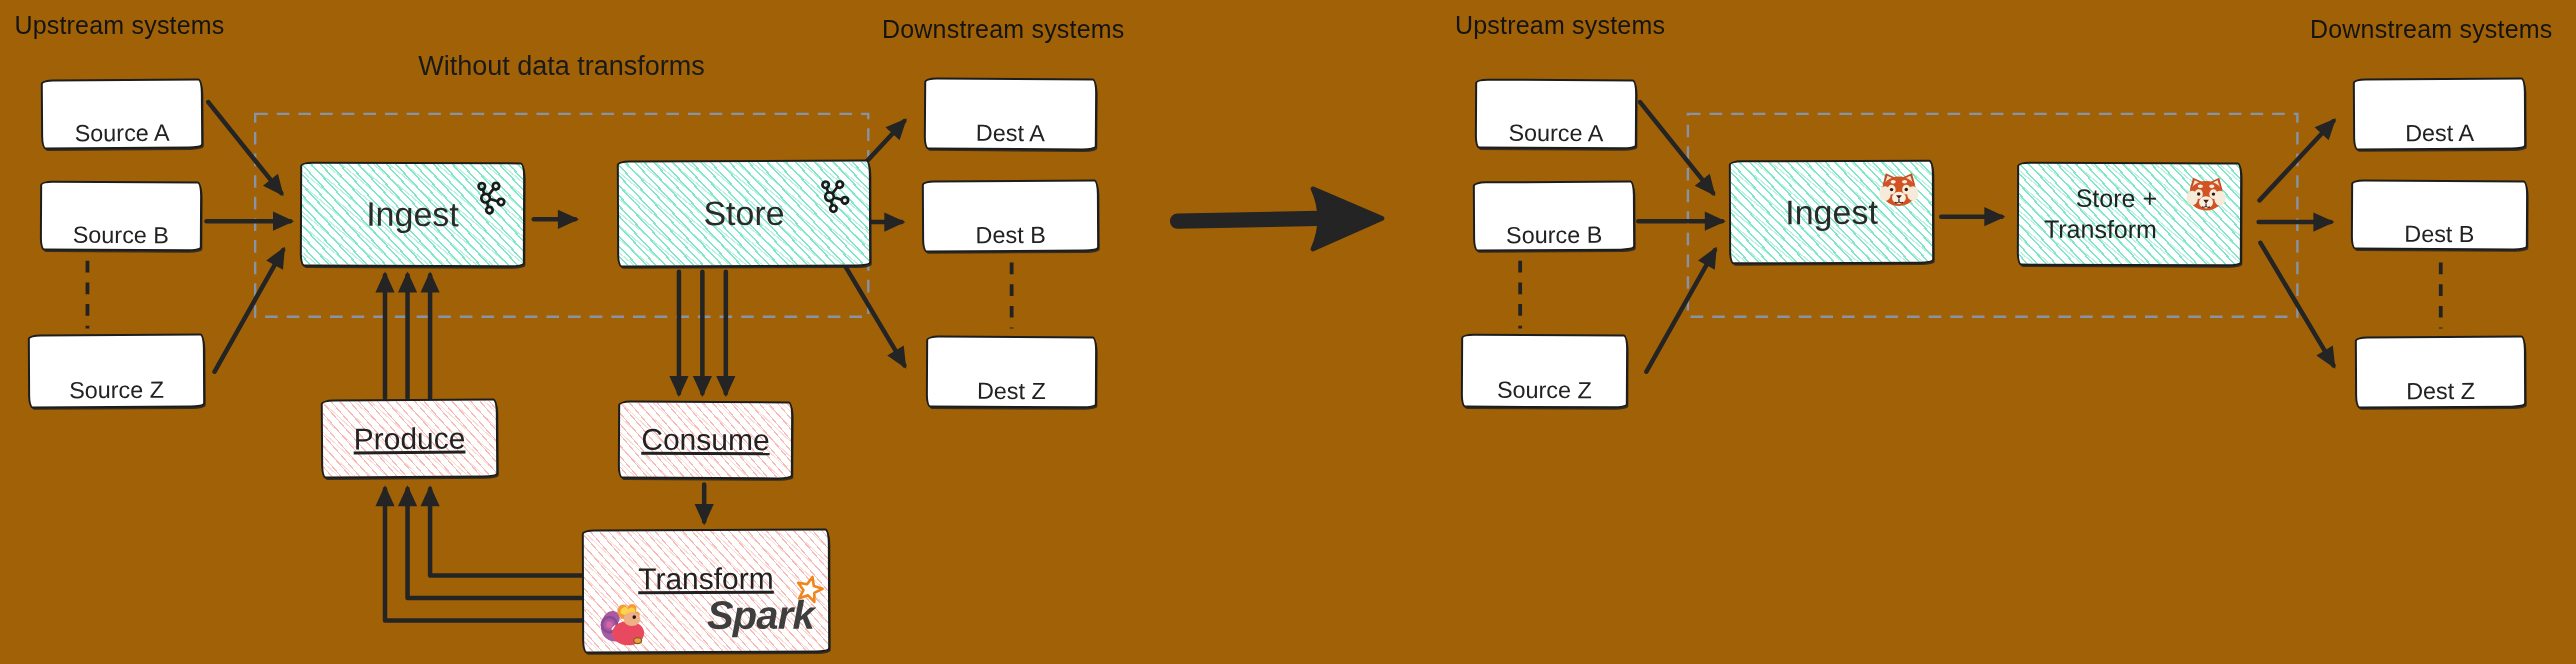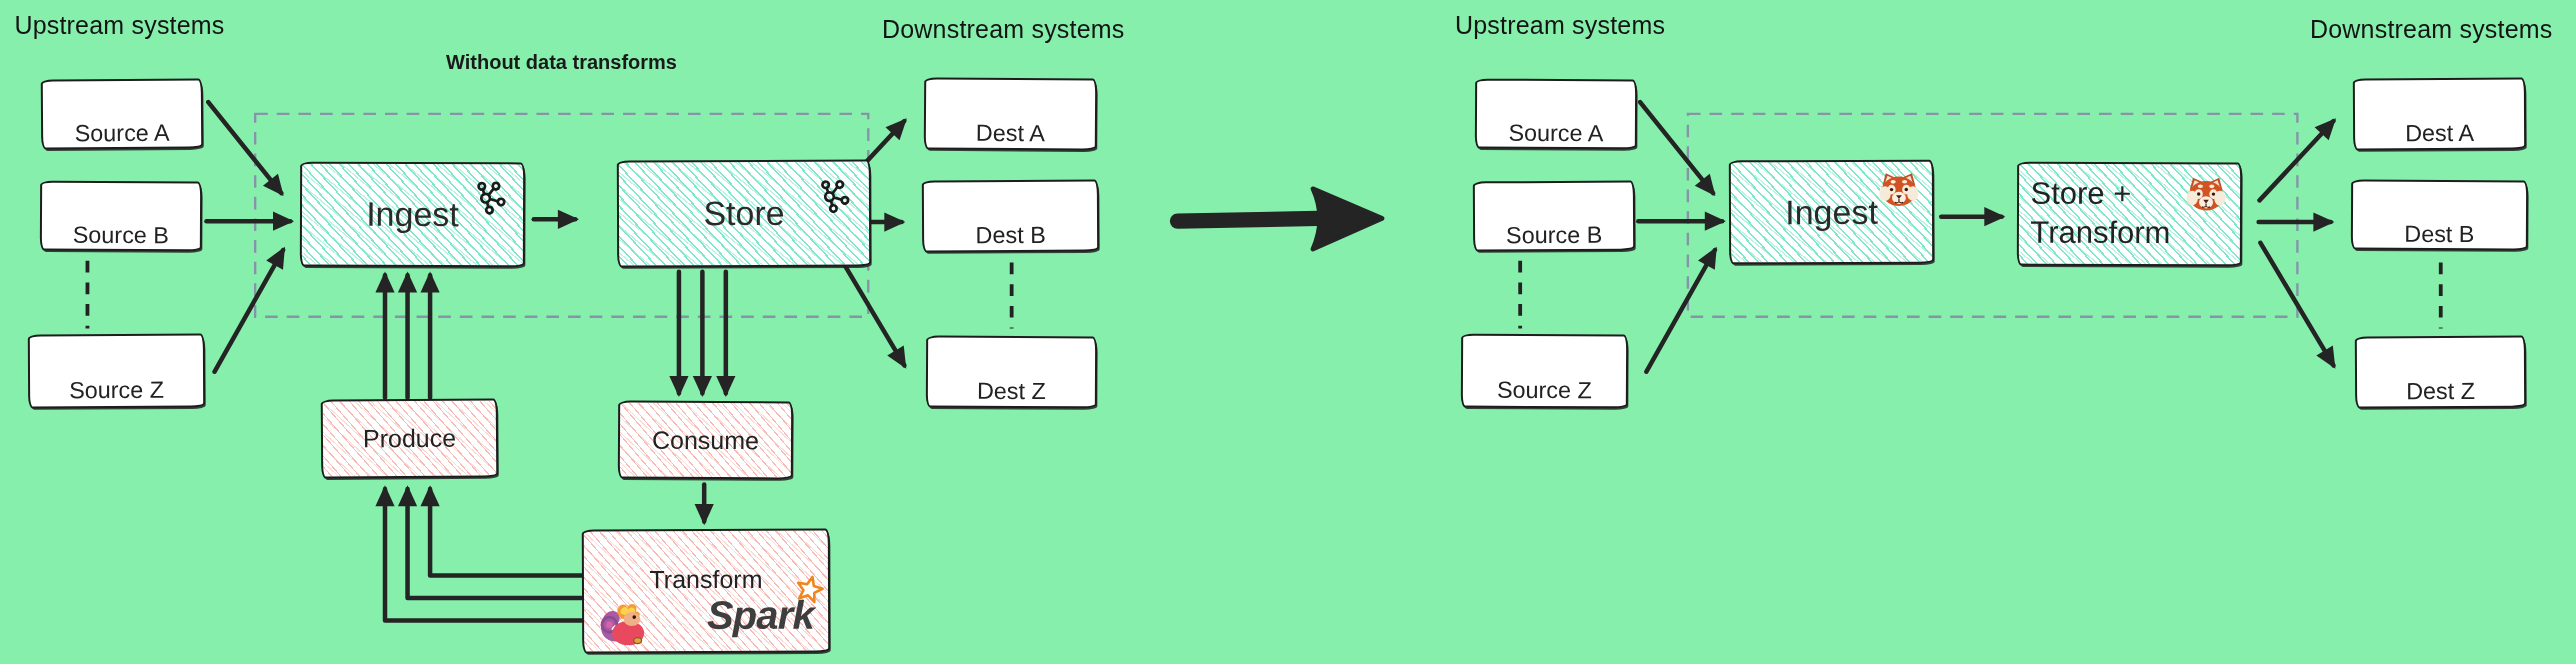--- a/index.html
+++ b/index.html
@@ -1,45 +1,45 @@
 <!DOCTYPE html>
 <html style="font-size:14.4px"><head>
 <meta charset="utf-8">
 <style>
   html,body{margin:0;padding:0;background:#fff;}
   #canvas{
-    position:relative;width:2576px;height:665px;background:#86efac;overflow:hidden;
+    position:relative;width:2576px;height:665px;background:#a16207;overflow:hidden;
     font-family:"Liberation Sans", sans-serif;color:#1d1d1d;
   }
   .abs{position:absolute;}
   .sys-label{font-size:25px;color:#141414;letter-spacing:0.2px;white-space:nowrap;}
-  .diagram-title{font-size:20px;color:#1a1a1a;text-align:center;white-space:nowrap;font-weight:bold;}
+  .diagram-title{font-size:27px;color:#1a1a1a;text-align:center;white-space:nowrap;}
   .box{
     position:absolute;border:2.7px solid #1d1d1d;background:#fff;box-sizing:border-box;
     display:flex;align-items:center;justify-content:center;
     border-radius:12.6px 4.5px 14.4px 4.5px / 4.5px 14.4px 4.5px 12.6px;
     box-shadow:1.4px 2.3px 0 -0.9px rgba(35,35,35,.85);
   }
   .box-label{font-size:23.4px;color:#222;margin-top:38px;}
   .big-label{font-size:34px;color:#2a2a2a;}
-  .mid-label{font-size:25px;color:#222;}
+  .mid-label{font-size:30px;color:#222;text-decoration:underline;}
   .teal{
     background:
       repeating-linear-gradient(47deg, rgba(0,0,0,0) 0 5.4px, rgba(121,231,197,.95) 5.4px 6.9px),
       repeating-linear-gradient(40deg, rgba(0,0,0,0) 0 9px, rgba(121,231,197,.5) 9px 10.3px),
       #fff;
   }
   .pink{
     background:
       repeating-linear-gradient(49deg, rgba(0,0,0,0) 0 5.9px, rgba(246,166,158,.75) 5.9px 7px),
       repeating-linear-gradient(43deg, rgba(0,0,0,0) 0 10px, rgba(246,166,158,.4) 10px 11px),
       #fff;
   }
   .corner-icon{position:absolute;pointer-events:none;}
-  .st-label{font-size:31px;line-height:1.25;text-align:left;color:#222;padding-right:58px;}
+  .st-label{font-size:25px;line-height:1.25;text-align:right;color:#222;padding-right:58px;}
   .spark{
     position:absolute;right:14.4px;bottom:12.6px;
     font-size:40px;font-weight:bold;font-style:italic;color:#3e3e3e;letter-spacing:-0.9px;
   }
   .spark .star{position:absolute;right:-10.8px;top:-18px;transform:rotate(14deg);}
   svg.overlay{position:absolute;left:0;top:0;}
   .r-p02{transform:rotate(.2deg);} .r-m02{transform:rotate(-.2deg);}
   .r-p03{transform:rotate(.3deg);} .r-m03{transform:rotate(-.3deg);}
   .r-p04{transform:rotate(.4deg);} .r-m04{transform:rotate(-.4deg);}
 </style>

